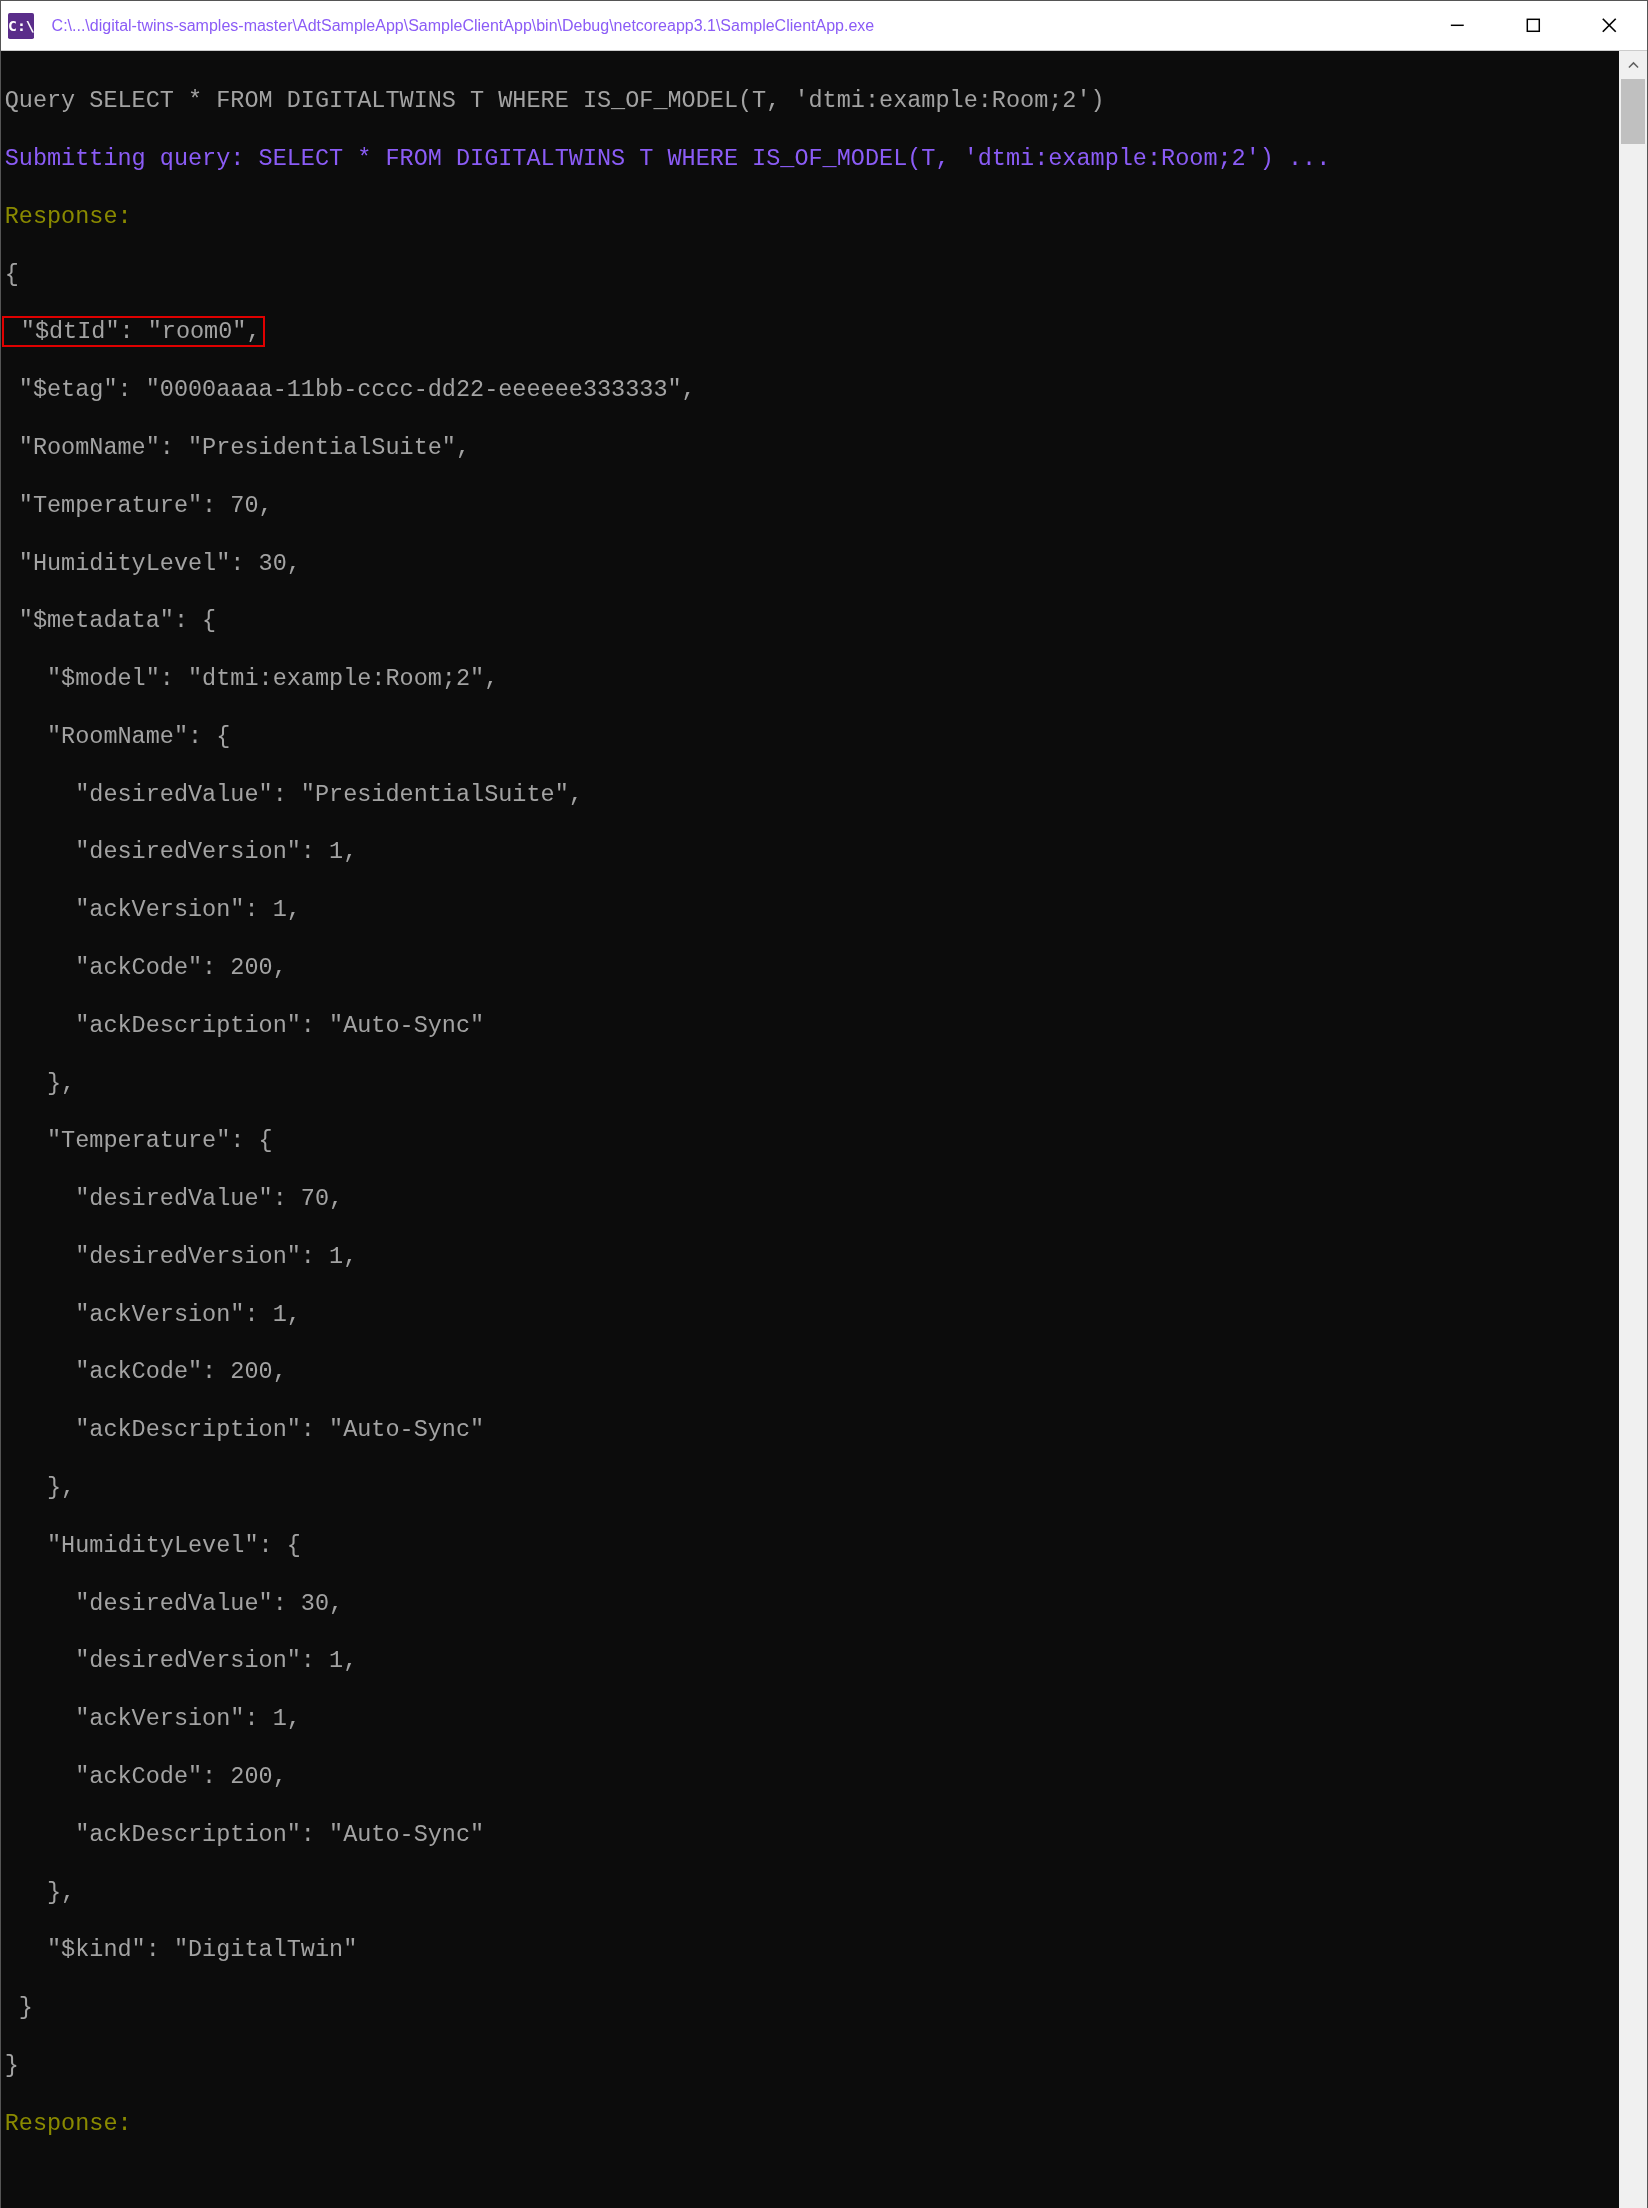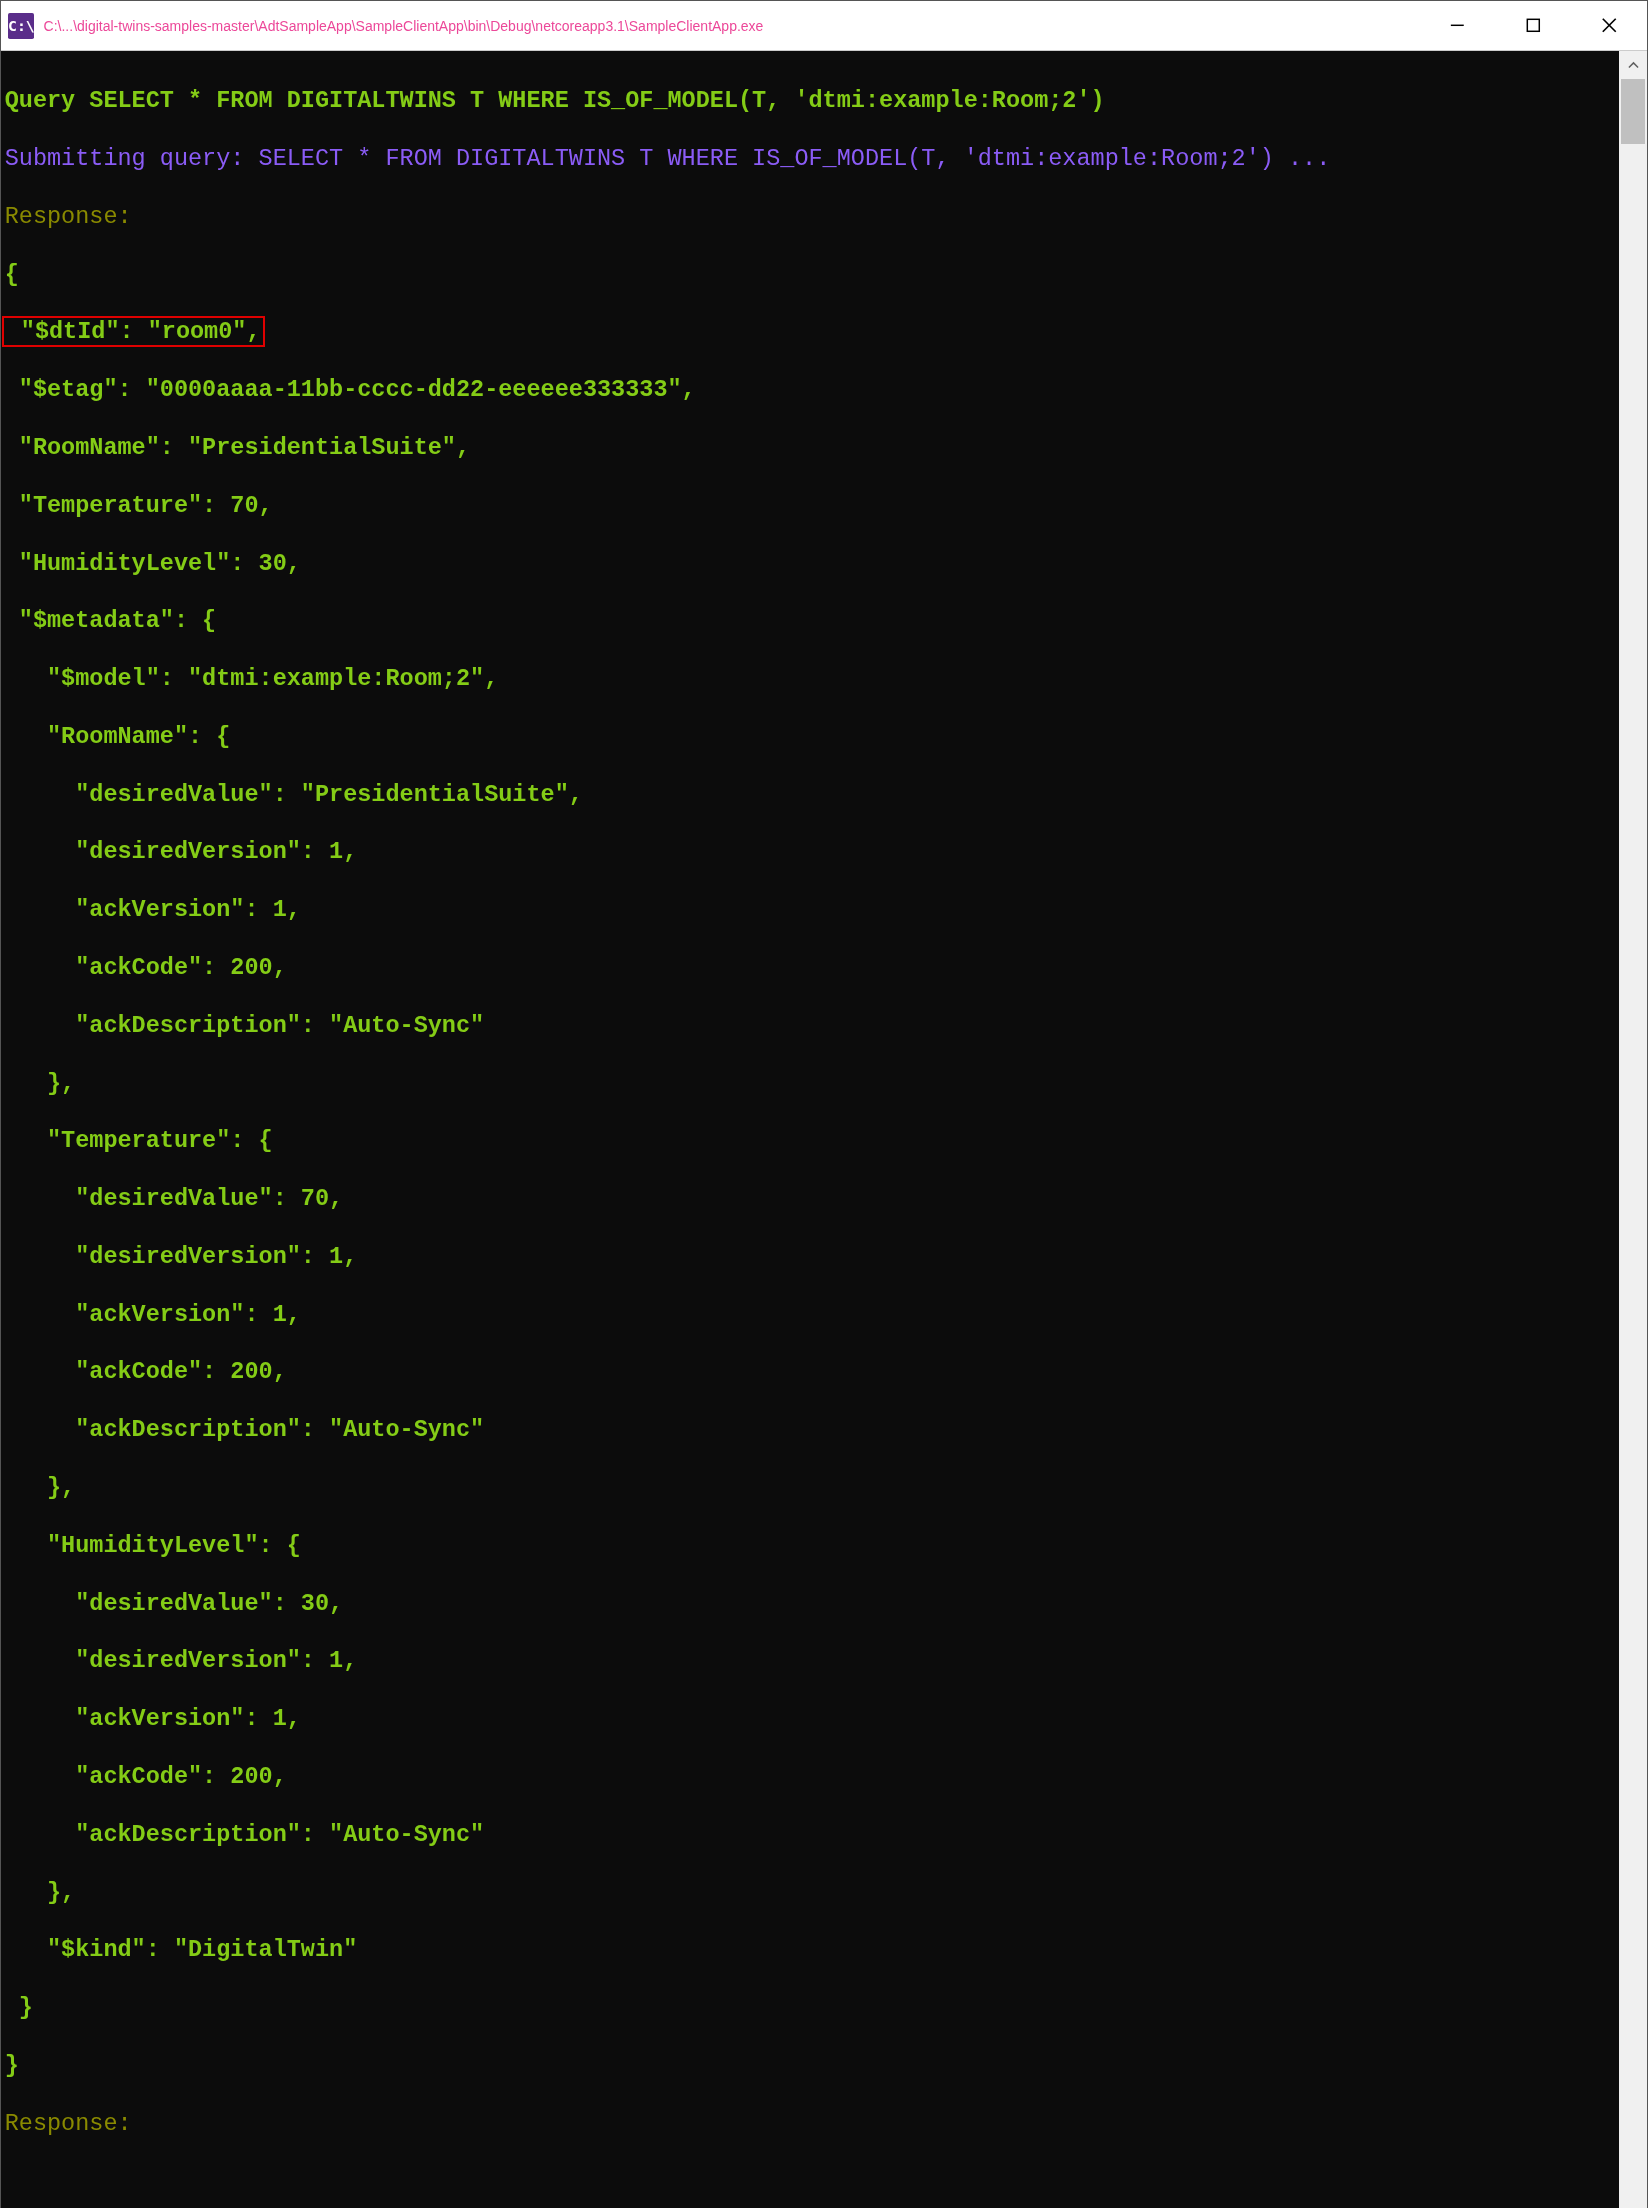--- a/index.html
+++ b/index.html
@@ -32,24 +32,25 @@
     font-size: 14.8px;
     font-weight: bold;
     display: flex;
     align-items: center;
     justify-content: center;
     margin-right: 9.2px;
     border-radius: 1.8px;
   }
   .titlebar-text {
     flex: 1;
-    font-size: 14px;
-    color: #ec4899;
+    font-size: 16px;
+    color: #8b5cf6;
     white-space: nowrap;
     overflow: hidden;
+    margin-left: 8px;
   }
   .win-controls {
     display: flex;
     height: 100%;
   }
   .win-btn {
     width: 76px;
     height: 100%;
     display: flex;
     align-items: center;
@@ -90,21 +91,21 @@
   .scroll-thumb {
     position: absolute;
     top: 28px;
     left: 1.8px;
     width: 24px;
     height: 65px;
     background: #c0c0c0;
   }
   .c-olive { color: #8a8a00; }
   .c-purple { color: #8b5cf6; }
-  .c-white { color: #84cc16; font-weight: bold; }
+  .c-white { color: #a3a3a3; }
   .hl {
     border: 2.8px solid #e00000;
     padding: 0 2.8px;
     margin-left: -2.8px;
   }
   .line { display: block; }
   .blank { height: 29px; }
 </style>
 </head>
 <body>

